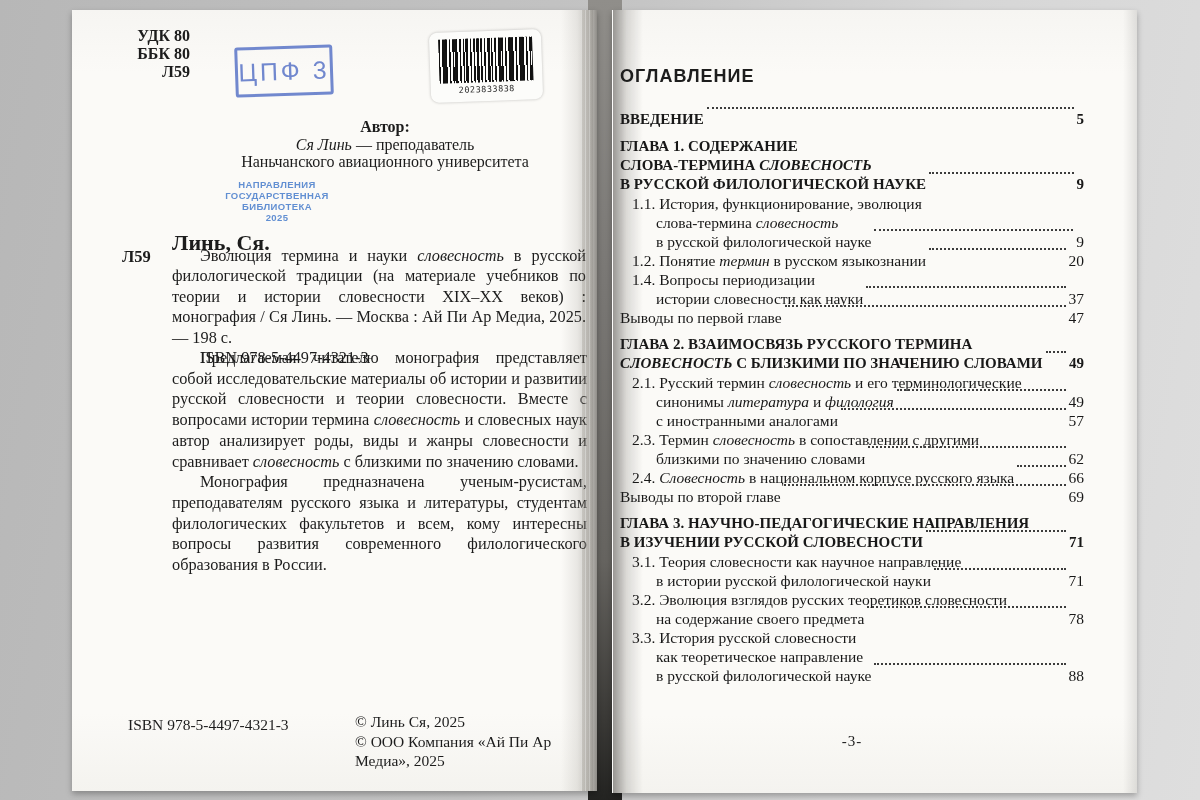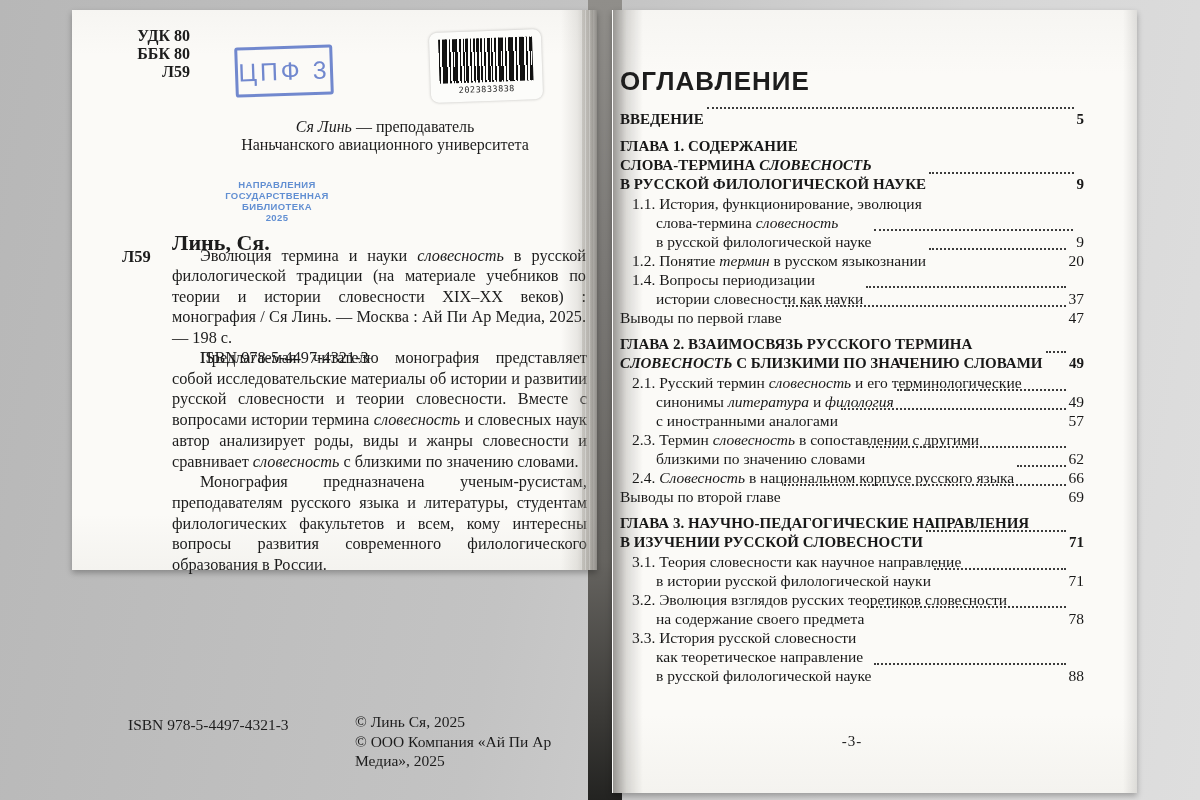--- a/index.html
+++ b/index.html
@@ -6,21 +6,21 @@
   .scene{
     position:relative;width:1200px;height:800px;overflow:hidden;
     background:linear-gradient(100deg,#b7b7b7 0%,#c3c3c3 45%,#d6d6d6 72%,#dedede 100%);
     font-family:"Liberation Serif",serif;color:#1c1c1c;
   }
   
   .gutter{position:absolute;left:588px;top:0;width:34px;height:800px;
     background:linear-gradient(180deg,#908e8a 0%,#7a7875 35%,#666460 70%,#3a3936 90%,#232321 100%);}
   .page{position:absolute;top:10px;background:linear-gradient(180deg,#f6f5f2 0%,#fbfaf7 8%,#fbfaf7 90%,#f4f3ef 100%);
     box-shadow:0 3px 6px rgba(0,0,0,.28);z-index:1;}
-  .page.left{left:72px;width:525px;height:560px;}
+  .page.left{left:72px;width:525px;height:781px;}
   .page.right{left:612px;width:525px;height:783px;}
   .page.left::after{content:"";position:absolute;right:0;top:0;bottom:0;width:36px;pointer-events:none;
     background:linear-gradient(90deg,rgba(70,64,54,0) 0%,rgba(70,64,54,.10) 45%,rgba(55,50,42,.28) 80%,rgba(40,36,30,.5) 100%);}
   .edge-lines{position:absolute;right:4px;top:0;bottom:0;width:12px;pointer-events:none;
     background:repeating-linear-gradient(90deg,rgba(255,255,255,.35) 0 1px,rgba(120,115,105,.18) 1px 4px);}
   .page.right::before{content:"";position:absolute;left:0;top:0;bottom:0;width:30px;pointer-events:none;
     background:linear-gradient(90deg,rgba(35,32,28,.45) 0%,rgba(35,32,28,.15) 45%,rgba(35,32,28,0) 100%);
     border-left:1px solid rgba(255,255,255,.55);}
   .page.right::after{content:"";position:absolute;right:0;top:0;bottom:0;width:14px;pointer-events:none;
     background:linear-gradient(90deg,rgba(0,0,0,0),rgba(0,0,0,.10));}
@@ -48,21 +48,21 @@
   .bib{left:100px;top:236px;width:414px;font-size:16.3px;line-height:20.4px;text-align:justify;}
   .bib .entry{text-indent:28px;margin:0;}
   .bib .bisbn{margin-left:28px;}
   .annotation{left:100px;top:338px;width:415px;font-size:16.3px;line-height:20.7px;text-align:justify;}
   .annotation p{margin:0;text-indent:28px;}
   .footer-isbn{left:56px;top:706px;font-size:15.5px;}
   .copyright{left:283px;top:702px;font-size:15.5px;line-height:19.5px;}
 
   
   .toc-heading{left:8px;top:56px;margin:0;font-family:"Liberation Sans",sans-serif;
-    font-size:26px;font-weight:800;letter-spacing:1px;color:#1d1d1d;}
+    font-size:18px;font-weight:800;letter-spacing:1px;color:#1d1d1d;}
   .toc{left:8px;top:100px;width:464px;font-size:15.5px;color:#181818;}
   .row{display:flex;align-items:flex-start;line-height:19px;white-space:nowrap;}
   .row.g{margin-top:8px;}
   .row.b{font-weight:700;font-size:15px;}
   .row.i1{padding-left:12px;}
   .row.i2{padding-left:36px;}
   .leader{flex:1 1 auto;min-width:8px;border-bottom:2px dotted #3c3c3c;margin:0 3px;transform:translateY(-3px);}
   .pg{text-align:right;}
   .pageno{left:8px;top:723px;width:464px;text-align:center;font-size:15px;letter-spacing:1px;}
   em{font-style:italic;}
@@ -83,20 +83,21 @@
     <div class="abs cpf-stamp">
       <span>ЦПФ 3</span>
     </div>
 
     <div class="abs barcode">
       <div class="bars"></div>
       <div class="bc-num">2023833838</div>
     </div>
 
     <div class="abs author">
+      <div class="a-h">Автор:</div>
       <div><em>Ся Линь</em> — преподаватель</div>
       <div>Наньчанского авиационного университета</div>
     </div>
 
     <div class="abs rgb-stamp">
       <div>НАПРАВЛЕНИЯ</div>
       <div>ГОСУДАРСТВЕННАЯ</div>
       <div>БИБЛИОТЕКА</div>
       <div>2025</div>
     </div>

